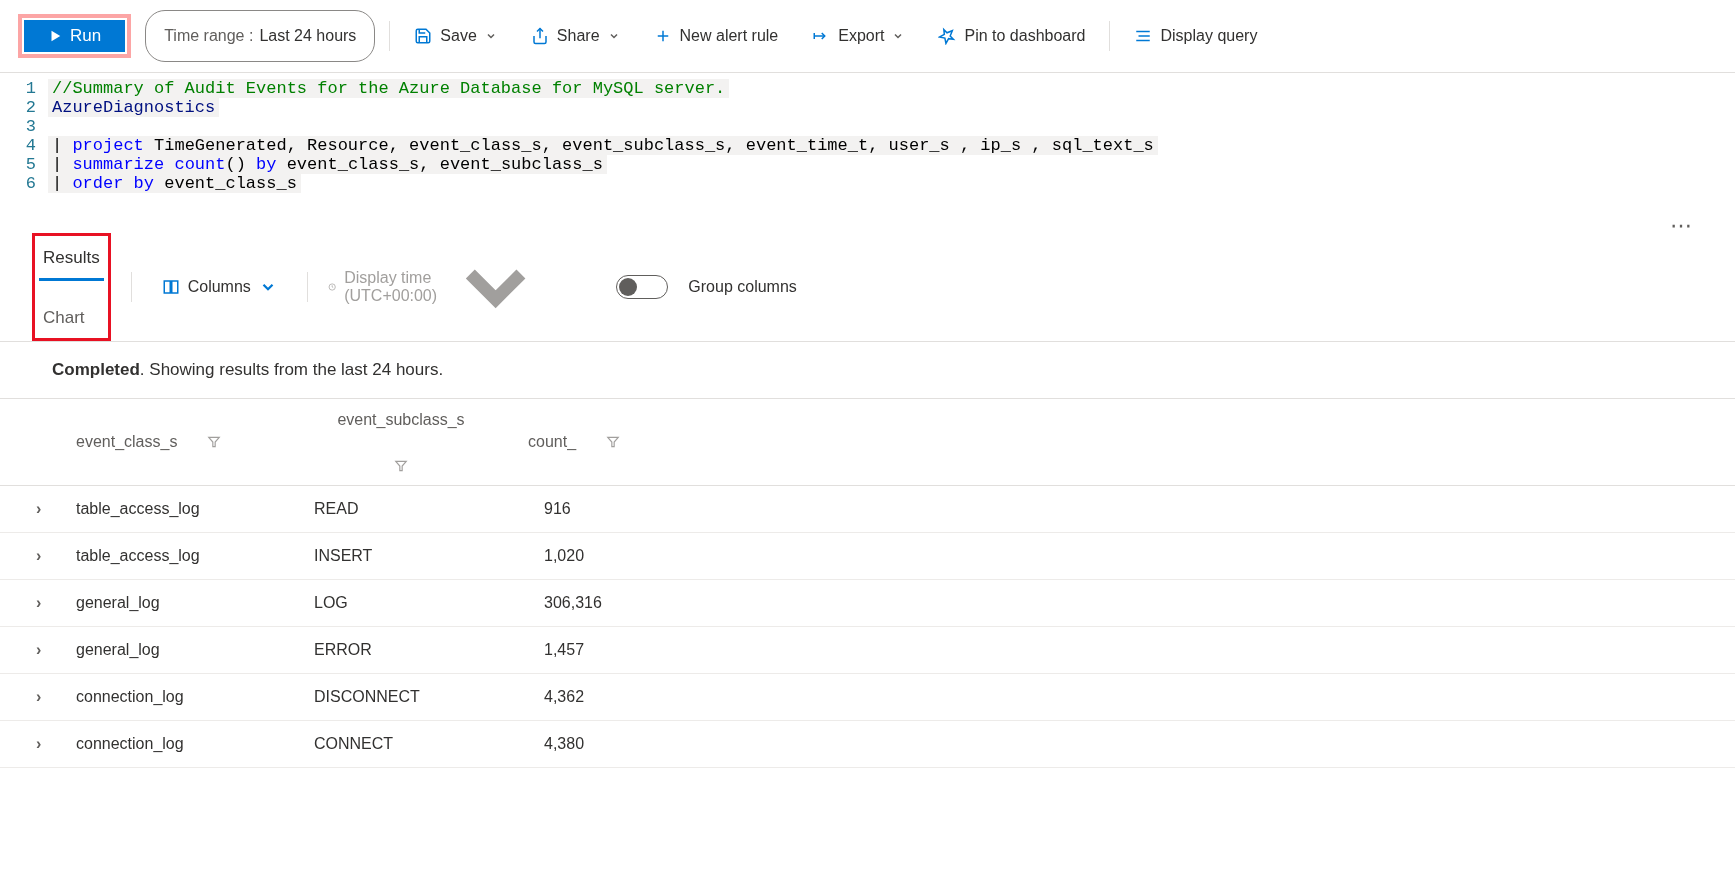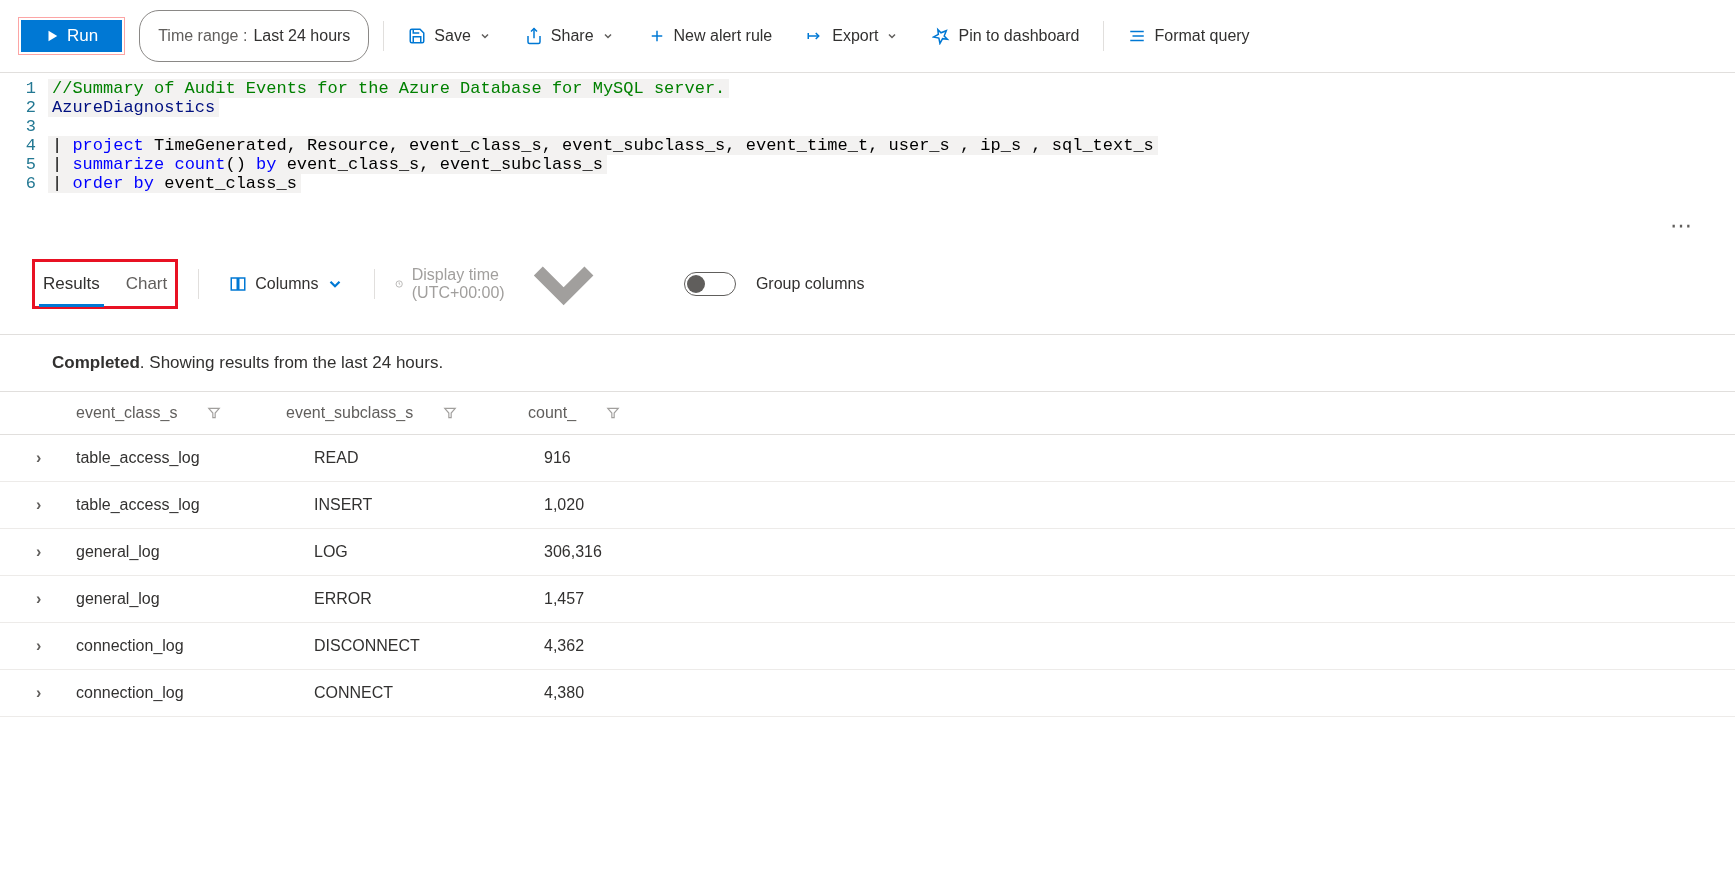--- a/index.html
+++ b/index.html
@@ -1,19 +1,19 @@
 <!DOCTYPE html>
 <html><head>
 <meta charset="utf-8">
 <style>
 * { box-sizing: border-box; margin: 0; padding: 0; }
 body { font-family: "Segoe UI", Arial, sans-serif; background: #fff; color: #323130; font-size: 15px; }
 
 .toolbar { display: flex; align-items: center; gap: 14px; padding: 10px 18px; border-bottom: 1px solid #e1dfdd; flex-wrap: wrap; }
-.run-wrap { border: 1px solid #fca5a5; padding: 2px; }
+.run-wrap { border: 4px solid #fca5a5; padding: 2px; }
 .run-btn { background: #0078d4; color: #fff; border: none; padding: 6px 24px; font-size: 17px; display: flex; align-items: center; gap: 8px; cursor: pointer; }
 .run-btn svg { width: 14px; height: 14px; }
 .timerange { border: 1px solid #8a8886; border-radius: 20px; padding: 16px 18px; font-size: 16px; display: flex; align-items: center; gap: 6px; cursor: pointer; }
 .timerange .label { color: #605e5c; }
 .divider { width: 1px; height: 30px; background: #e1dfdd; }
 .tb-item { display: flex; align-items: center; gap: 8px; padding: 6px 10px; cursor: pointer; color: #323130; font-size: 16px; }
 .tb-item svg { width: 18px; height: 18px; color: #0078d4; }
 .tb-item .chev { width: 12px; height: 12px; color: #605e5c; }
 
 .editor { padding: 6px 18px 40px 18px; font-family: Consolas, "Courier New", monospace; font-size: 17px; }
@@ -23,39 +23,39 @@
 .c-comment { color: #008000; }
 .c-ident { color: #001080; }
 .c-pipe { color: #000; }
 .c-kw { color: #0000ff; }
 .c-op { color: #000; }
 .c-str { color: #a31515; }
 .c-func { color: #0000ff; }
 .c-plain { color: #000; }
 
 .results-bar { display: flex; align-items: center; gap: 20px; padding: 0 32px; border-bottom: 1px solid #e1dfdd; position: relative; }
-.tabs-wrap { border: 3px solid #e81123; padding: 2px 4px 0 4px; display: flex; gap: 18px; }
+.tabs-wrap { border: 3px solid #e81123; padding: 2px 4px 0 4px; display: flex; gap: 18px; flex-direction: column; }
 .tab { padding: 10px 4px 10px 4px; font-size: 17px; cursor: pointer; color: #605e5c; }
 .tab.active { color: #323130; border-bottom: 3px solid #0078d4; margin-bottom: -1px; }
 .cols-btn { display: flex; align-items: center; gap: 8px; cursor: pointer; font-size: 16px; padding: 8px 10px; }
 .cols-btn svg { color: #0078d4; width: 18px; height: 18px; }
 .display-time { display: flex; align-items: center; gap: 8px; color: #a19f9d; font-size: 16px; }
 .toggle { width: 52px; height: 24px; border: 1px solid #605e5c; border-radius: 12px; display: flex; align-items: center; padding: 2px; cursor: pointer; }
 .toggle .knob { width: 18px; height: 18px; background: #605e5c; border-radius: 50%; }
 .group-label { font-size: 16px; }
 .ellipsis { position: absolute; right: 40px; top: -20px; font-size: 22px; letter-spacing: 3px; color: #605e5c; cursor: pointer; }
 
 .status { padding: 18px 52px; font-size: 17px; border-bottom: 1px solid #e1dfdd; }
 .status b { font-weight: 600; }
 
 .grid-header { display: flex; align-items: center; padding: 12px 36px; color: #605e5c; font-size: 16px; border-bottom: 1px solid #e1dfdd; }
 .grid-header .spacer { width: 40px; }
 .col { display: flex; align-items: center; gap: 30px; }
 .col-1 { width: 210px; }
-.col-2 { width: 230px; }
+.col-2 { width: 230px; flex-direction: column; }
 .col-3 { width: 160px; margin-left: 12px; }
 .filter-ico { width: 14px; height: 14px; color: #a19f9d; cursor: pointer; }
 
 .grid-row { display: flex; align-items: center; padding: 14px 36px; border-bottom: 1px solid #edebe9; font-size: 16px; }
 .expand { width: 40px; color: #605e5c; cursor: pointer; font-weight: bold; }
 .cell-1 { width: 210px; }
 .cell-2 { width: 230px; margin-left: 28px; }
 .cell-3 { width: 160px; }
 </style>
 </head>
@@ -121,21 +121,21 @@
       </svg>
     <span>Pin to dashboard</span>
   </div>
   <div class="divider"></div>
   <div class="tb-item">
     <svg viewBox="0 0 24 24" fill="none" stroke="currentColor" stroke-width="2">
         <line x1="3" y1="6" x2="21" y2="6"></line>
         <line x1="6" y1="12" x2="21" y2="12"></line>
         <line x1="3" y1="18" x2="21" y2="18"></line>
       </svg>
-    <span>Format query</span>
+    <span>Display query</span>
   </div>
 </div>
 
 <div class="editor" id="editor">
     <div class="line">
       <div class="gutter">1</div>
       <div class="code"><span class="c-comment">//Summary of Audit Events for the Azure Database for MySQL server.</span></div>
     </div>
     <div class="line">
       <div class="gutter">2</div>

